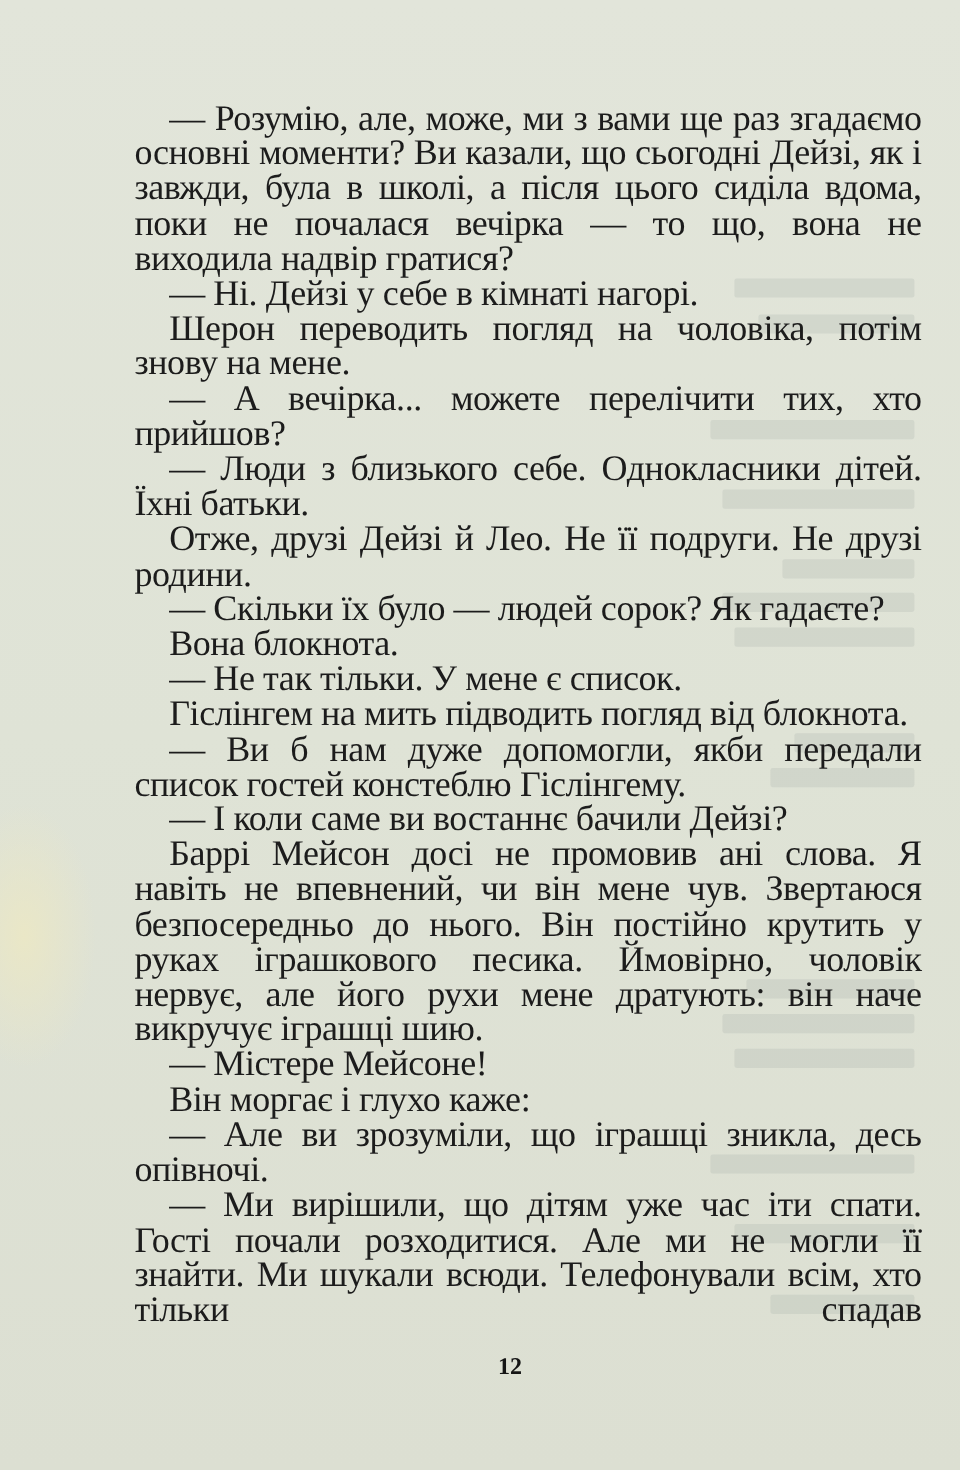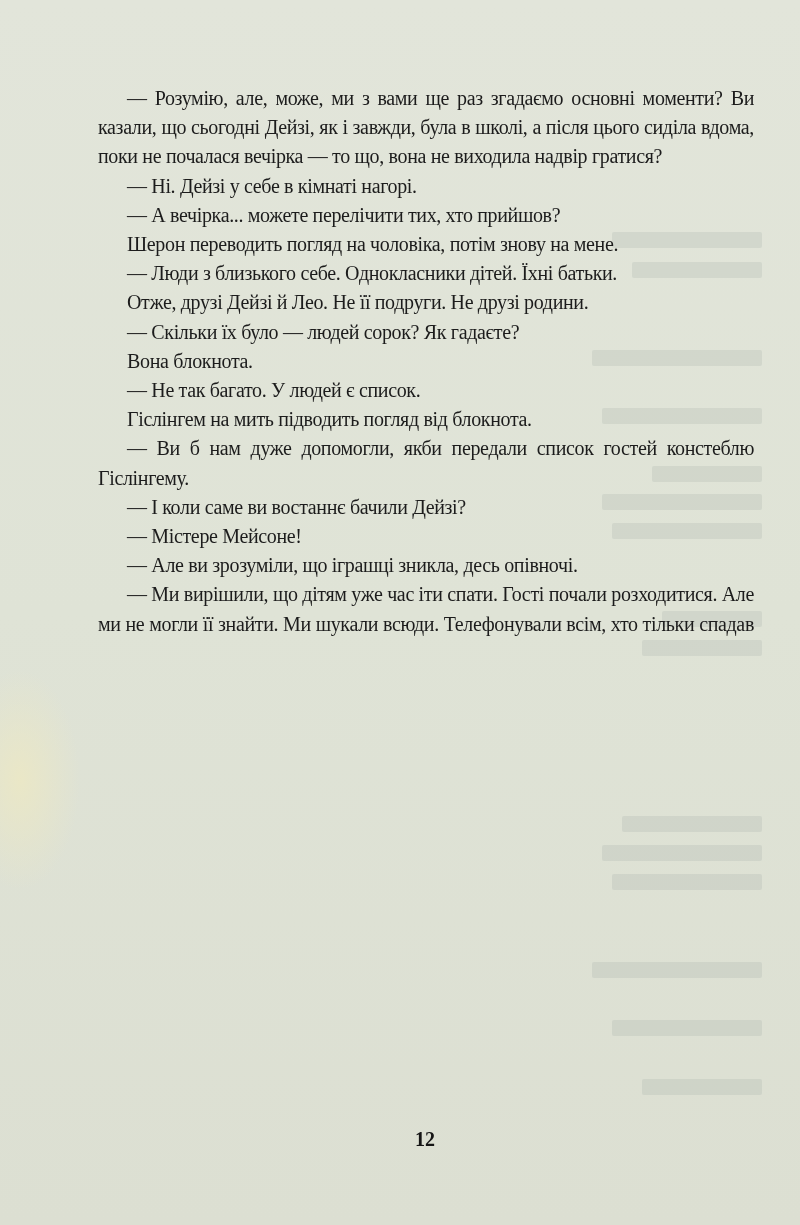--- a/index.html
+++ b/index.html
@@ -32,25 +32,25 @@
     }
     .bleed span {
       position: absolute;
       right: 38px;
       height: 16px;
       background: rgba(160,170,165,0.22);
       border-radius: 2px;
     }
     .text-block {
       position: absolute;
-      left: 98px;
+      left: 112px;
       top: 84px;
       width: 656px;
       color: #1c1c1c;
-      font-size: 20px;
+      font-size: 30px;
       line-height: 29.2px;
       letter-spacing: -0.35px;
     }
     .para {
       margin: 0;
       text-align: justify;
       text-indent: 29px;
     }
     .para.last-line-justify {
       text-align-last: justify;
@@ -84,29 +84,31 @@
     <span style="top:845px; width:160px;"></span>
     <span style="top:874px; width:150px;"></span>
     <span style="top:962px; width:170px;"></span>
     <span style="top:1020px; width:150px;"></span>
     <span style="top:1079px; width:120px;"></span>
   </div>
 
   <div class="text-block">
     <p class="para">— Розумію, але, може, ми з вами ще раз згадаємо основні моменти? Ви казали, що сьогодні Дейзі, як і завжди, була в школі, а після цього сиділа вдома, поки не почалася вечірка — то що, вона не виходила надвір гратися?</p>
     <p class="para">— Ні. Дейзі у себе в кімнаті нагорі.</p>
+    <p class="para">Шерон переводить погляд на чоловіка, потім знову на мене.</p>
     <p class="para">— А вечірка... можете перелічити тих, хто прийшов?</p>
-    <p class="para">Шерон переводить погляд на чоловіка, потім знову на мене.</p>
     <p class="para">— Люди з близького себе. Однокласники дітей. Їхні батьки.</p>
     <p class="para">Отже, друзі Дейзі й Лео. Не її подруги. Не друзі родини.</p>
     <p class="para">— Скільки їх було — людей сорок? Як гадаєте?</p>
     <p class="para">Вона блокнота.</p>
-    <p class="para">— Не так багато. У людей є список.</p>
+    <p class="para">— Не так тільки. У мене є список.</p>
     <p class="para">Гіслінгем на мить підводить погляд від блокнота.</p>
     <p class="para">— Ви б нам дуже допомогли, якби передали список гостей констеблю Гіслінгему.</p>
     <p class="para">— І коли саме ви востаннє бачили Дейзі?</p>
+    <p class="para">Баррі Мейсон досі не промовив ані слова. Я навіть не впевнений, чи він мене чув. Звертаюся безпосередньо до нього. Він постійно крутить у руках іграшкового песика. Ймовірно, чоловік нервує, але його рухи мене дратують: він наче викручує іграшці шию.</p>
     <p class="para">— Містере Мейсоне!</p>
+    <p class="para">Він моргає і глухо каже:</p>
     <p class="para">— Але ви зрозуміли, що іграшці зникла, десь опівночі.</p>
     <p class="para last-line-justify">— Ми вирішили, що дітям уже час іти спати. Гості почали розходитися. Але ми не могли її знайти. Ми шукали всюди. Телефонували всім, хто тільки спадав</p>
   </div>
 
   <div class="page-number">12</div>
 </div>
 
 </body></html>

